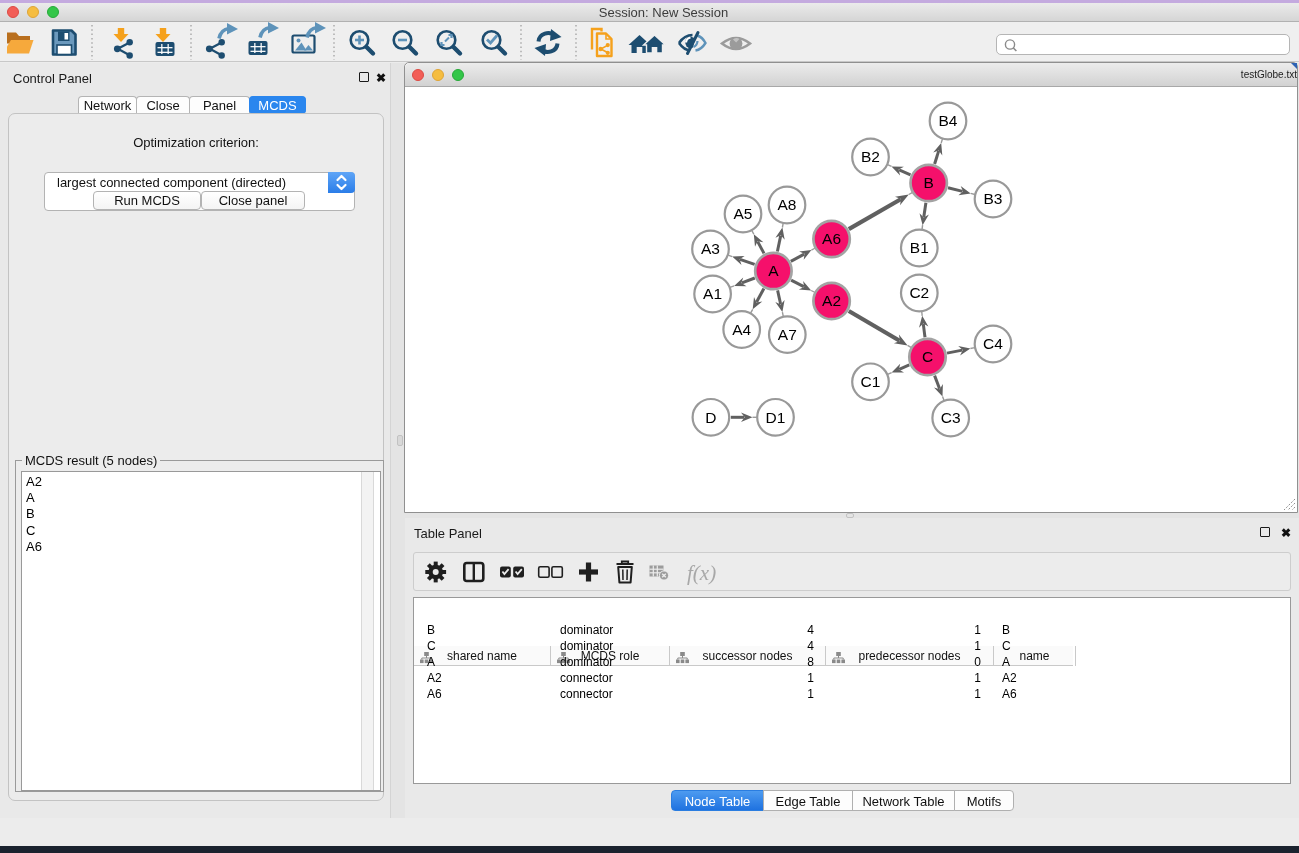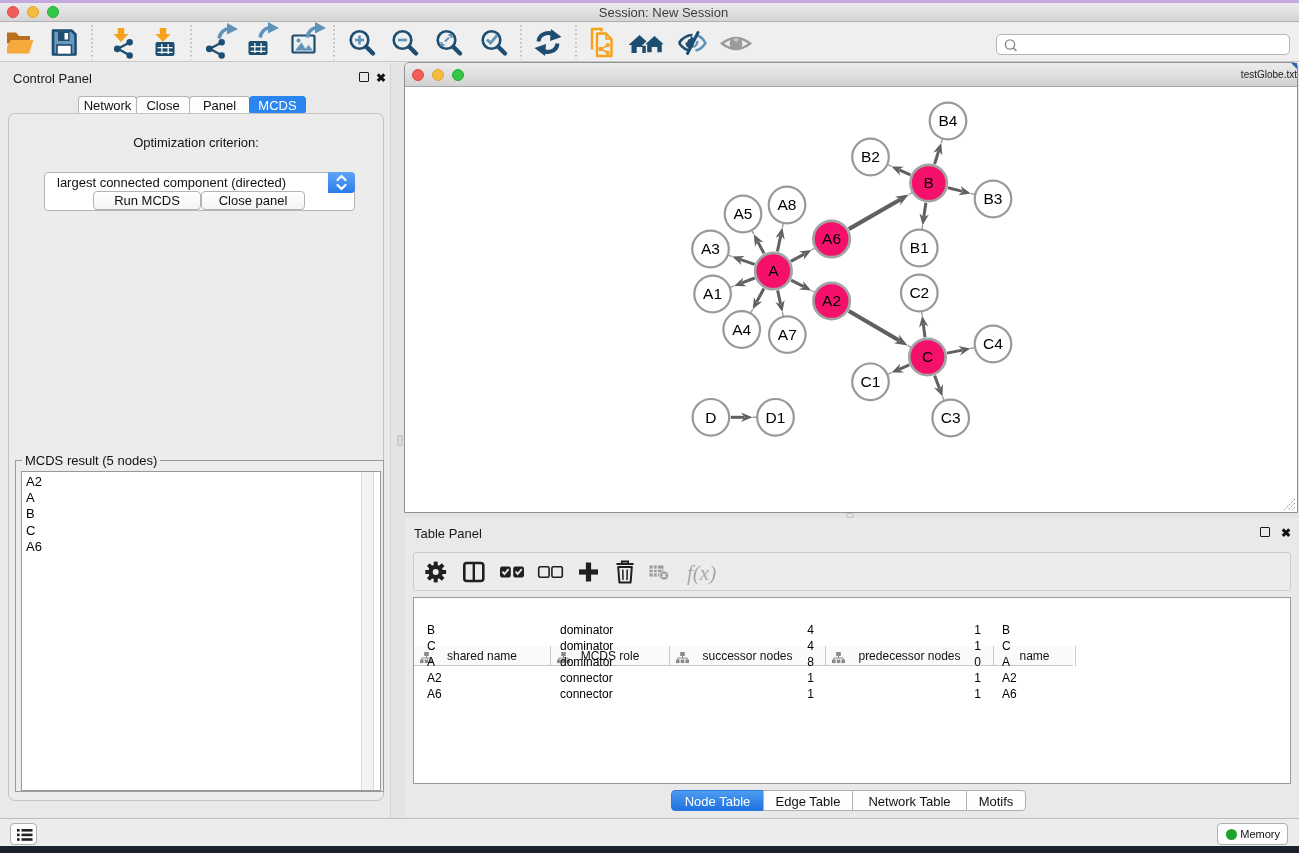--- a/index.html
+++ b/index.html
@@ -475,33 +475,18 @@
         <div class="thcell abs" style="left:580px;width:82px;">name</div>
       </div>
       <div class="trow abs" style="left:13px;top:24px;">B<br>C<br>A<br>A2<br>A6</div>
       <div class="trow abs" style="left:146px;top:24px;">dominator<br>dominator<br>dominator<br>connector<br>connector</div>
       <div class="trow abs" style="left:340px;top:24px;width:60px;text-align:right;">4<br>4<br>8<br>1<br>1</div>
       <div class="trow abs" style="left:507px;top:24px;width:60px;text-align:right;">1<br>1<br>0<br>1<br>1</div>
       <div class="trow abs" style="left:588px;top:24px;">B<br>C<br>A<br>A2<br>A6</div>
 
     </div>
     <div id="btabs" class="abs">
-      <span class="btab sel" style="width:93px;border-radius:4px 0 0 4px;">Node Table</span><span class="btab" style="width:90px;">Edge Table</span><span class="btab" style="width:115px;">Network Table</span><span class="btab" style="width:60px;border-radius:0 4px 4px 0;">Motifs</span>
+      <span class="btab sel" style="width:93px;border-radius:4px 0 0 4px;">Node Table</span><span class="btab" style="width:90px;">Edge Table</span><span class="btab" style="width:103px;">Network Table</span><span class="btab" style="width:60px;border-radius:0 4px 4px 0;">Motifs</span>
     </div>
   </div>
   <div class="abs" style="left:397px;top:432px;width:6px;height:11px;background:#d8d8d8;border:1px solid #c2c2c2;border-radius:2px;"></div>
     <div class="abs" style="left:846px;top:510px;width:8px;height:5px;background:#e4e4e4;border:1px solid #c2c2c2;border-radius:2px;"></div>
-  <div id="statusbar" class="abs">
-    <div id="listbtn" class="abs">
-        <svg width="27" height="22" style="position:absolute;left:0;top:0;">
-          <g fill="#222">
-            <rect x="6" y="5" width="2.6" height="2.6"></rect>
-            <rect x="10.5" y="5" width="11" height="2.6"></rect>
-            <rect x="6" y="9.6" width="2.6" height="2.6"></rect>
-            <rect x="10.5" y="9.6" width="11" height="2.6"></rect>
-            <rect x="6" y="14.2" width="2.6" height="2.6"></rect>
-            <rect x="10.5" y="14.2" width="11" height="2.6"></rect>
-          </g>
-        </svg>
-      </div>
-    <div id="membtn" class="abs"><div id="memdot" class="abs"></div>Memory</div>
-  </div>
 </div>
 
 </body></html>

